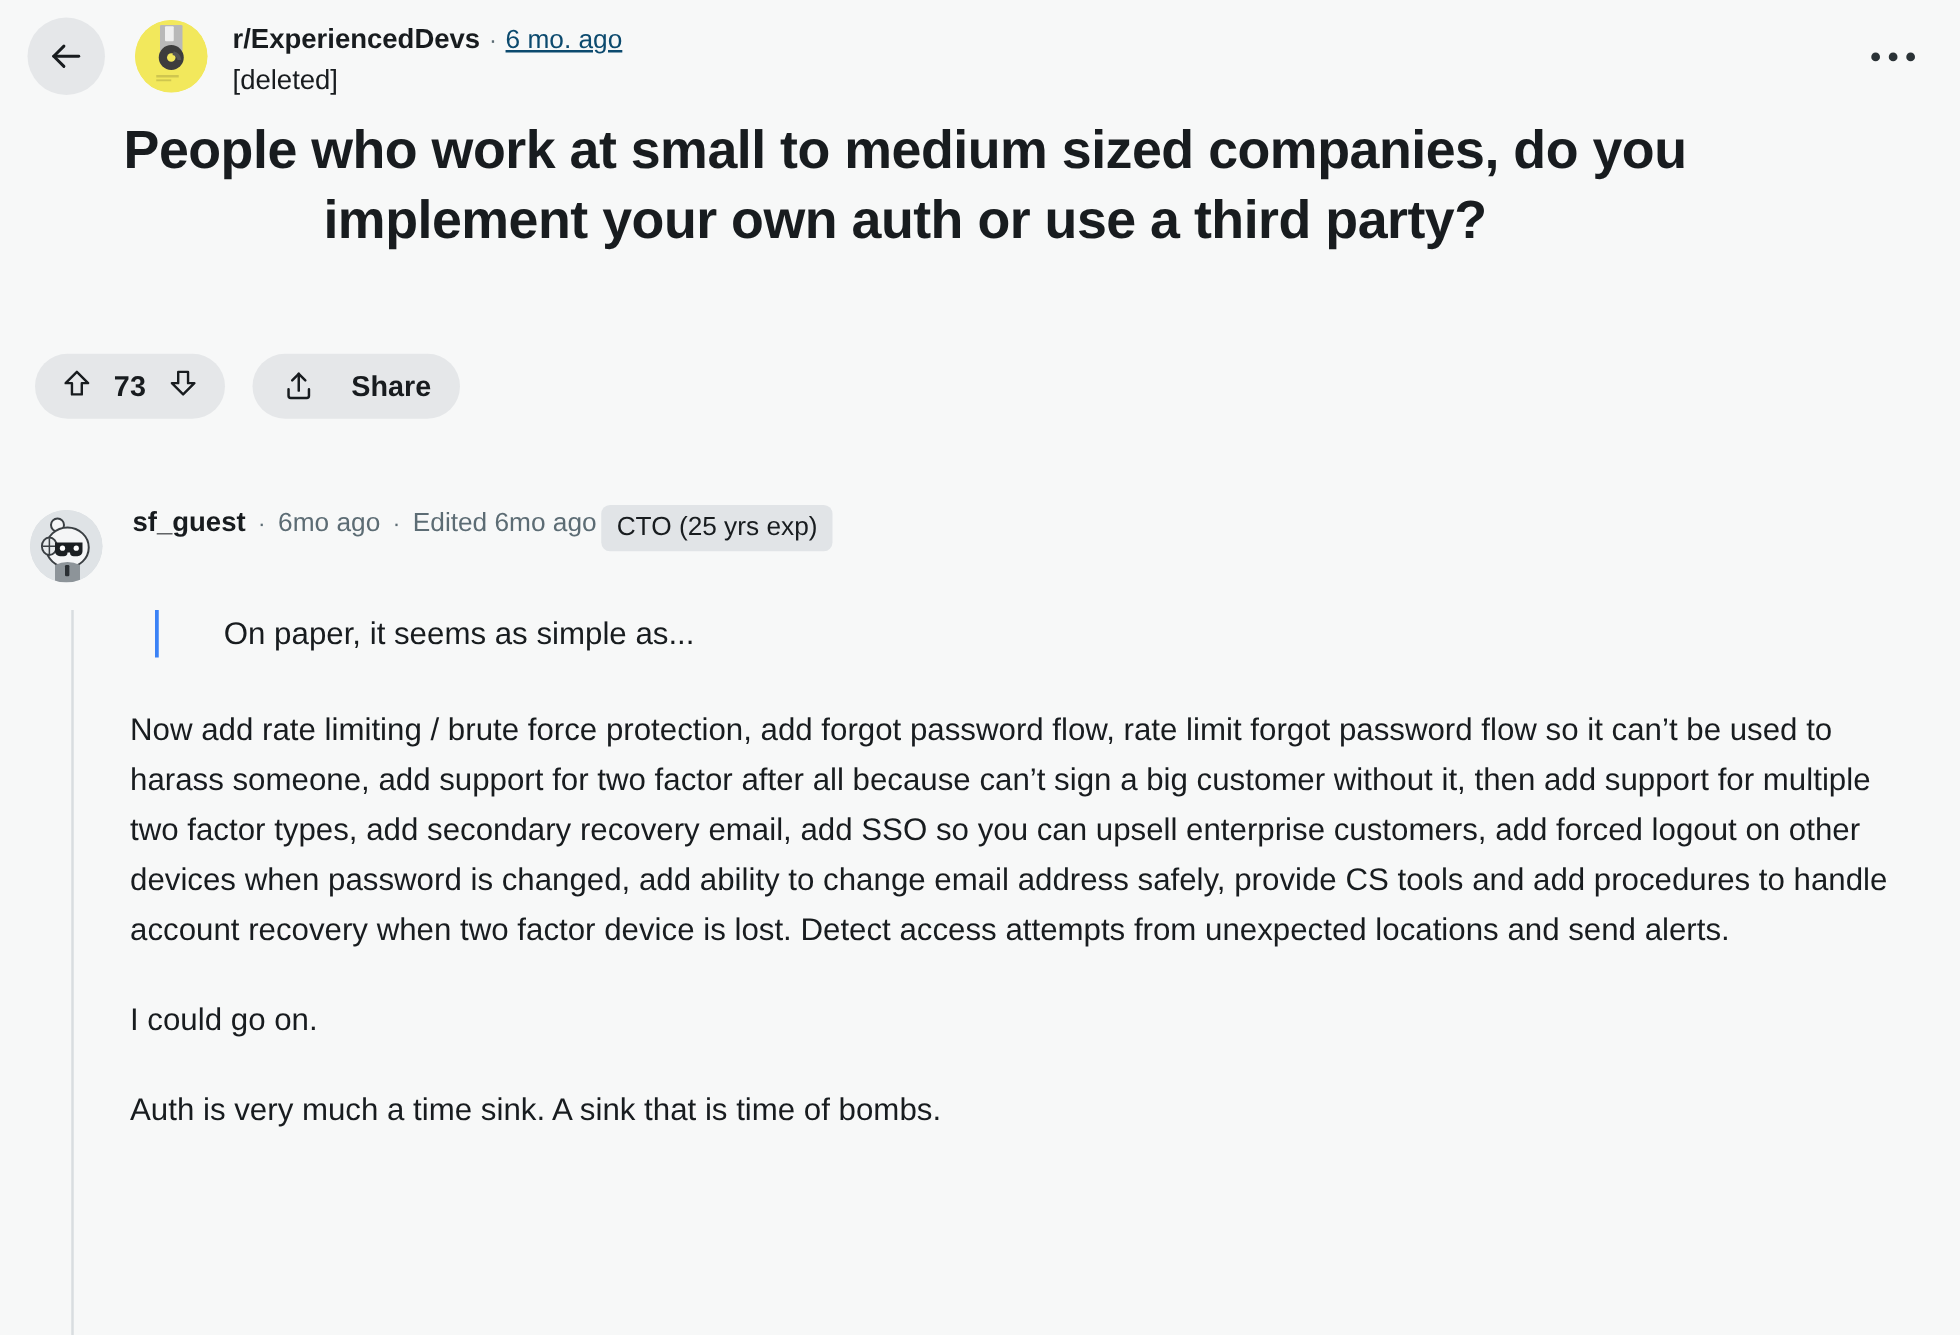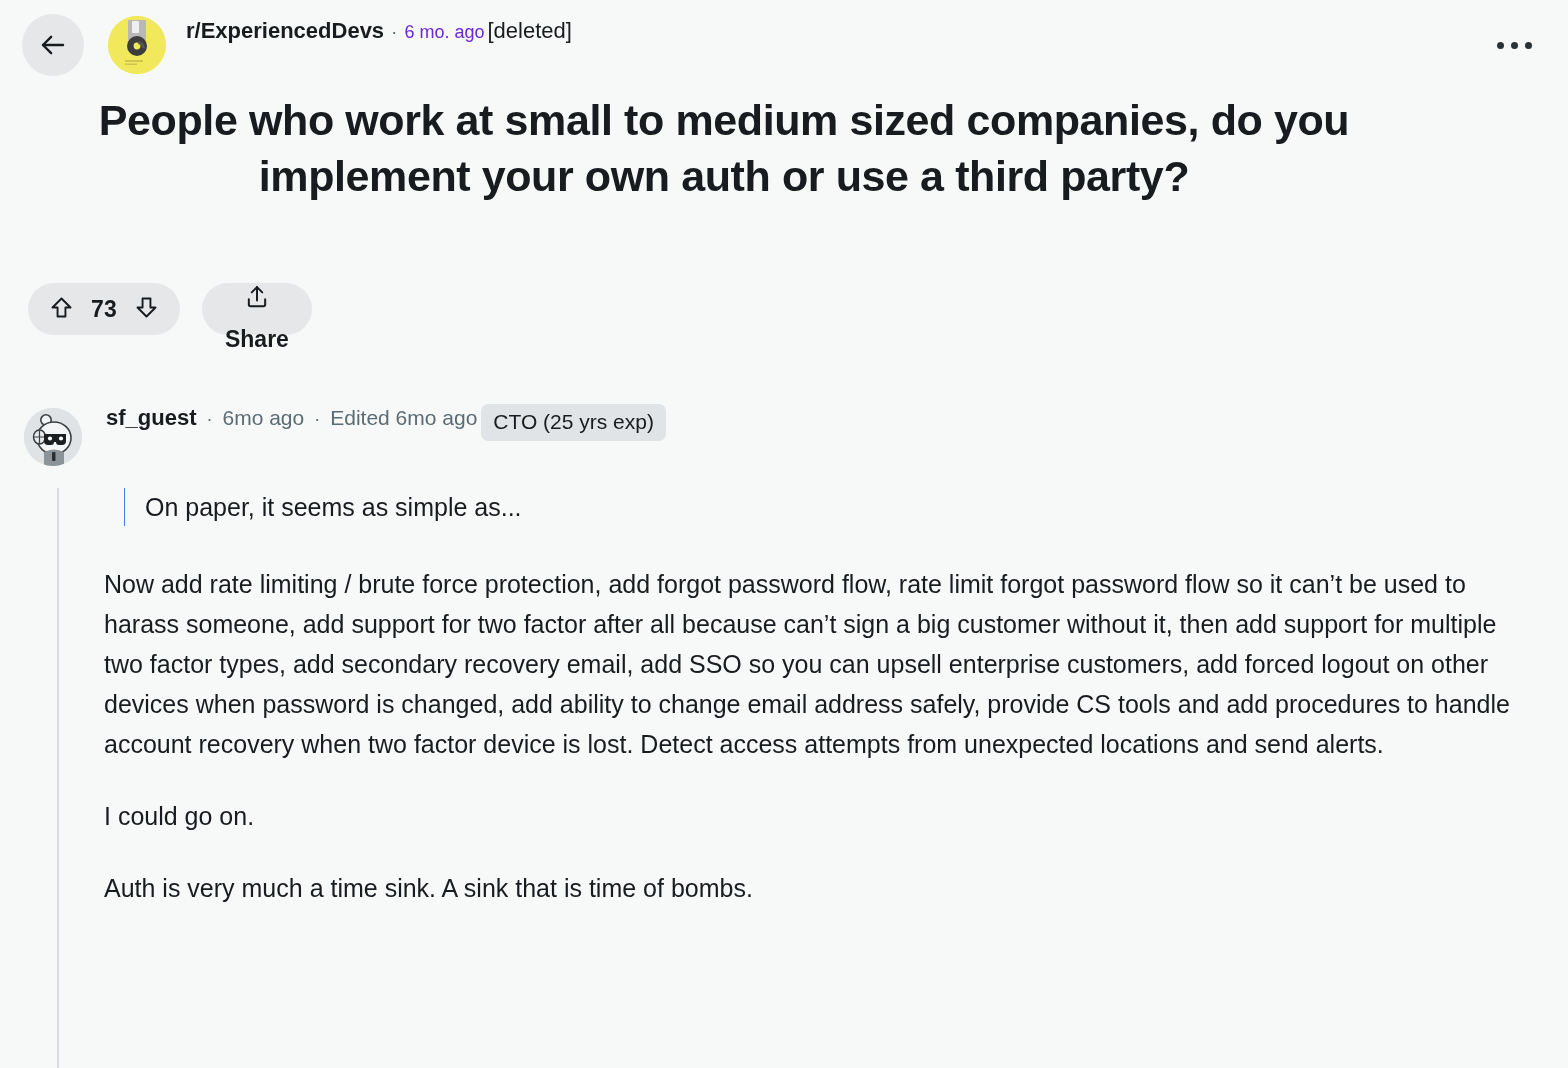--- a/index.html
+++ b/index.html
@@ -54,43 +54,44 @@
     flex: 0 0 auto;
     overflow: hidden;
     background: #f2e85c;
     position: relative;
     cursor: pointer;
   }
   .sub-meta {
     margin-left: 20px;
     margin-top: 3px;
     display: flex;
-    flex-direction: row;
+    flex-direction: column;
     gap: 3px;
   }
   .sub-line1 {
     display: flex;
     align-items: baseline;
     gap: 0;
     font-size: 22px;
     line-height: 28px;
   }
   .sub-name {
     font-weight: bold;
     color: #181c1f;
     cursor: pointer;
   }
   .sub-dot {
     color: #5c6c74;
     margin: 0 7px;
     font-size: 19px;
   }
   .sub-age {
-    color: #6d28d9;
-    font-size: 18px;
+    color: #0c4a6e;
+    font-size: 21px;
+    text-decoration: underline;
   }
   .post-author {
     font-size: 22px;
     line-height: 28px;
     color: #181c1f;
   }
 
   .post-overflow {
     position: absolute;
     right: 28px;
@@ -148,21 +149,21 @@
     font-weight: bold;
     letter-spacing: 0.2px;
   }
   .pill .label {
     font-size: 23px;
     font-weight: bold;
   }
   .pill .ico { display: flex; align-items: center; }
   .pill-vote { padding: 0 20px; gap: 16px; }
   .pill-comments { padding: 0 22px; gap: 14px; }
-  .pill-share { padding: 0 23px; gap: 15px; flex-direction: column; }
+  .pill-share { padding: 0 23px; gap: 28px; }
   .vote-btn { display: flex; align-items: center; cursor: pointer; }
 
   
   .comment {
     position: absolute;
     left: 24px;
     top: 404px;
     width: 1500px;
   }
   .comment-head {
@@ -218,22 +219,22 @@
     height: 975px;
     background: #d9dde0;
   }
 
   .comment-body {
     margin-left: 80px;
     margin-top: 22px;
     width: 1410px;
   }
   .quote {
-    border-left: 1px solid #3b82f6;
-    padding-left: 20px;
+    border-left: 3px solid #3b82f6;
+    padding-left: 52px;
     margin: 0 0 38px 20px;
   }
   .quote p {
     margin: 0;
     font-size: 25px;
     line-height: 38px;
     color: #181c1f;
   }
   .comment-body p.para {
     margin: 0 0 32px 0;

